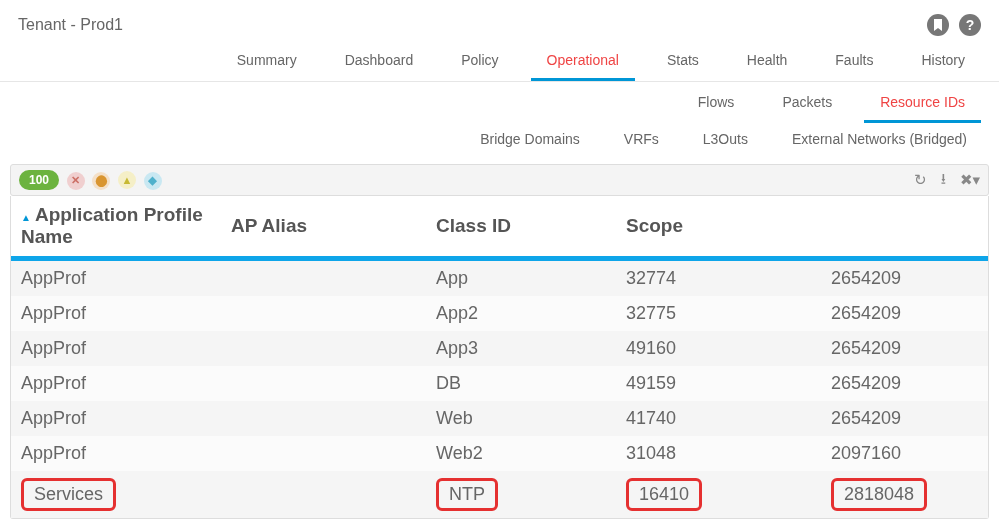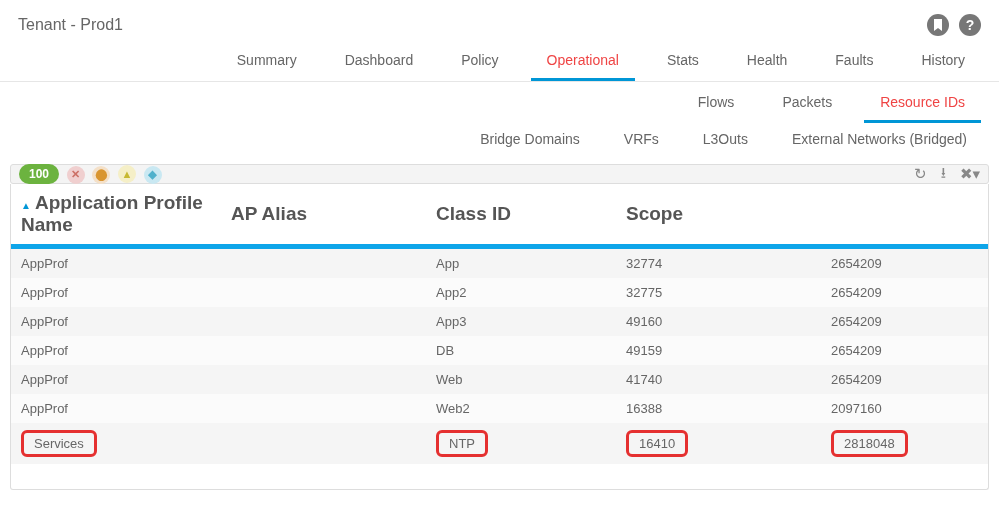--- a/index.html
+++ b/index.html
@@ -61,21 +61,21 @@
   .sstab-item { padding: 6px 14px 8px; }
   .toolbar {
     margin: 6px 10px 0 10px;
     background: #f4f4f4;
     border: 1px solid #ddd;
     border-radius: 3px;
     display: flex;
     align-items: center;
     justify-content: space-between;
     padding: 4px 8px;
-    height: 20px;
+    height: 32px;
   }
   .pill {
     display: inline-flex;
     align-items: center;
     justify-content: center;
     height: 20px;
     border-radius: 10px;
     padding: 0 10px;
     font-size: 12px;
     font-weight: bold;
@@ -114,21 +114,21 @@
   }
   .thead .sort::before {
     content: "▲";
     color: #0096d6;
     font-size: 10px;
     margin-right: 4px;
   }
   .trow {
     padding: 7px 10px;
     color: #666;
-    font-size: 13px;
+    font-size: 18px;
   }
   .trow:nth-child(odd) { background: #f5f5f5; }
   .trow:nth-child(even) { background: #fbfbfb; }
   .highlight {
     border: 3px solid #e53030;
     border-radius: 6px;
     padding: 3px 10px;
     display: inline-block;
     color: #666;
   }
@@ -226,21 +226,21 @@
         <div>AppProf</div>
         <div></div>
         <div>Web</div>
         <div>41740</div>
         <div>2654209</div>
       </div>
       <div class="trow">
         <div>AppProf</div>
         <div></div>
         <div>Web2</div>
-        <div>16388</div>
+        <div>31048</div>
         <div>2097160</div>
       </div>
       <div class="trow">
         <div><span class="highlight">Services</span></div>
         <div></div>
         <div><span class="highlight">NTP</span></div>
         <div><span class="highlight">16410</span></div>
         <div><span class="highlight">2818048</span></div>
       </div>
     </div>

